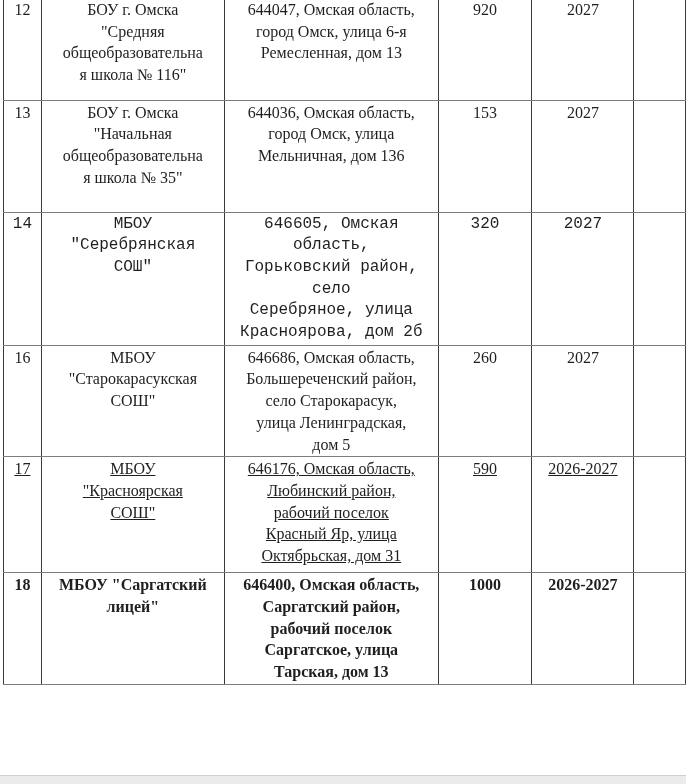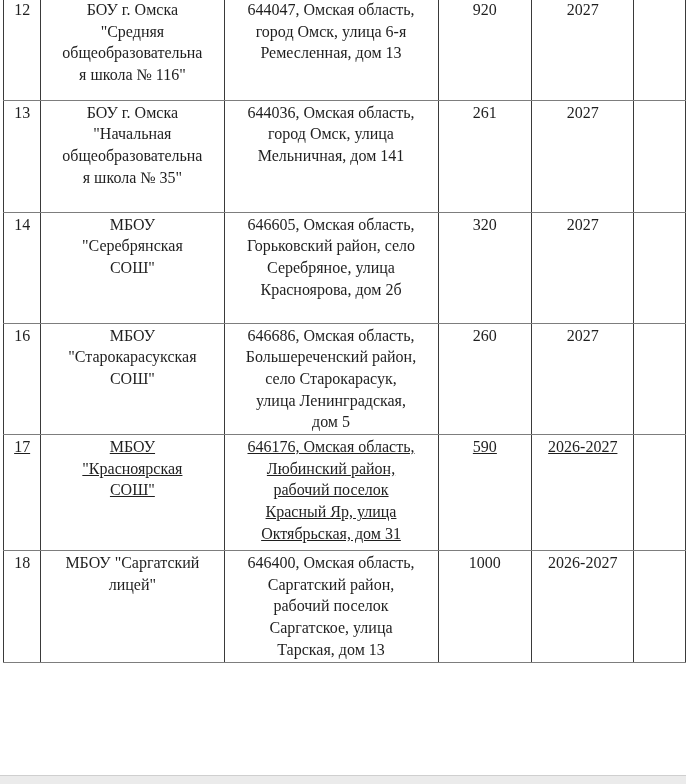--- a/index.html
+++ b/index.html
@@ -32,25 +32,25 @@
     text-align: center;
     padding: 1px 3px;
     font-size: 16px;
     line-height: 21.7px;
     white-space: pre-line;
     overflow: hidden;
   }
   tr.row-12 td { border-top: none; }
   tr.row-12 { height: 102px; }
   tr.row-13 { height: 112px; }
-  tr.row-14 { height: 111px; }
+  tr.row-14 { height: 111px; font-family: Liberation Mono, monospace; }
   tr.row-15 { height: 112px; }
   tr.row-16 { height: 111px; }
   tr.row-17 { height: 116px; text-decoration: underline; }
-  tr.row-18 { height: 106px; }
+  tr.row-18 { height: 106px; font-weight: bold; }
   .bottom-strip {
     position: absolute;
     left: 0;
     top: 775px;
     width: 686px;
     height: 9px;
     background: #ebebeb;
     border-top: 1px solid #cfcfcf;
     box-sizing: border-box;
   }
@@ -82,22 +82,22 @@
       <td></td>
     </tr>
     <tr class="row-13">
       <td>13</td>
       <td>БОУ г. Омска
 "Начальная
 общеобразовательна
 я школа № 35"</td>
       <td>644036, Омская область,
 город Омск, улица
-Мельничная, дом 141</td>
-      <td>261</td>
+Мельничная, дом 136</td>
+      <td>153</td>
       <td>2027</td>
       <td></td>
     </tr>
     <tr class="row-14">
       <td>14</td>
       <td>МБОУ
 "Серебрянская
 СОШ"</td>
       <td>646605, Омская область,
 Горьковский район, село

